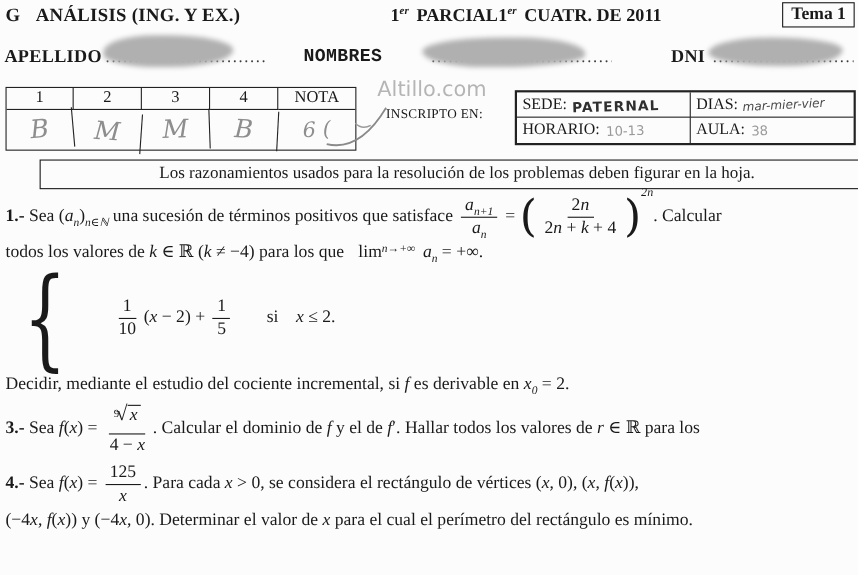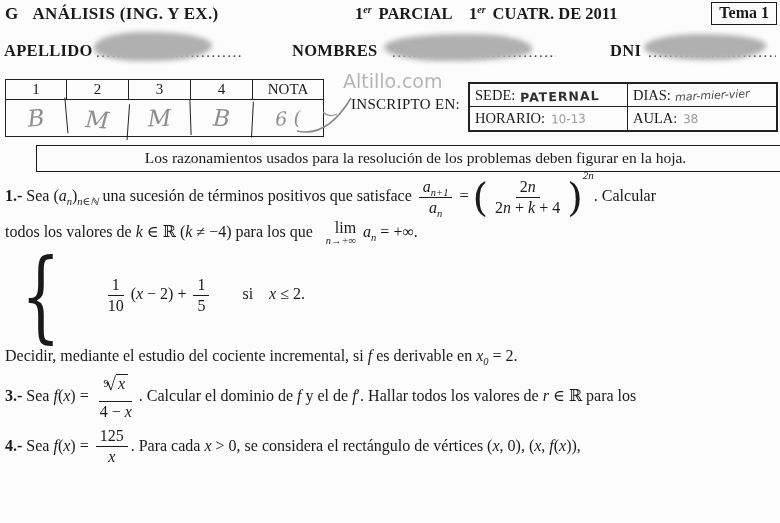--- a/index.html
+++ b/index.html
@@ -11,28 +11,28 @@
   body{
     width:780px;height:523px;position:relative;overflow:hidden;
     background:var(--paper,#fcfcfc);color:var(--ink,#1a1a1a);
     font-family:"Liberation Serif","DejaVu Serif",serif;font-size:16px;
   }
   sup,sub{line-height:0;}
   
   .course{position:absolute;left:5px;top:4px;font-weight:bold;font-size:17px;letter-spacing:.3px;}
   .course .gpfx{margin-right:14px;}
   .h-parcial{position:absolute;left:315px;top:4px;font-weight:bold;font-size:16.5px;margin-left:40px;}
-  .h-cuatr{position:absolute;left:469px;top:4px;font-weight:bold;font-size:16.5px;}
+  .h-cuatr{position:absolute;left:453px;top:4px;font-weight:bold;font-size:16.5px;}
   .ord-sup{font-size:10px;vertical-align:6px;font-style:italic;}
   .h-word{margin-left:7px;}
   .tema{position:absolute;right:3px;top:2px;border:1.6px solid var(--ink,#1a1a1a);
         padding:1px 7px 2px;font-weight:bold;font-size:16px;}
   
   .flabel{position:absolute;top:41px;font-weight:bold;font-size:16.5px;letter-spacing:.3px;z-index:1;}
-  .l-apellido{left:4px;text-align:center;} .l-nombres{left:292px;} .l-dni{left:610px;}
+  .l-apellido{left:4px;text-align:center;} .l-nombres{left:276px;font-family:Liberation Mono, monospace;} .l-dni{left:610px;}
   .dots{position:absolute;top:44px;color:#3a3a3a;font-size:15px;letter-spacing:1.5px;z-index:1;overflow:hidden;white-space:nowrap;}
   .dots-a{left:96px;width:145px;} .dots-n{left:392px;width:164px;} .dots-d{left:648px;width:128px;}
   .blob{position:absolute;background:var(--redaction,#b0b0b0);filter:blur(2.5px);z-index:2;}
   .blob-a{left:94px;top:32px;width:118px;height:29px;border-radius:46% 60% 55% 48% / 60% 52% 62% 45%;}
   .blob-n{left:384px;top:34px;width:148px;height:27px;border-radius:55% 45% 60% 42% / 52% 60% 45% 58%;}
   .blob-d{left:644px;top:34px;width:122px;height:26px;border-radius:50% 58% 45% 55% / 58% 46% 60% 50%;}
   
   .gtable{position:absolute;left:5px;top:79px;display:grid;
           grid-template-columns:61px 62px 62px 62px 70px;border:1.7px solid #222;}
   .gcell{border-right:1.7px solid #222;border-bottom:1.7px solid #222;}
@@ -42,21 +42,21 @@
          color:var(--pencil,#8e8e8e);font-size:23px;font-style:italic;font-family:"DejaVu Serif",serif;}
   .gmark:nth-of-type(6){transform:rotate(-5deg);}
   .gmark:nth-of-type(7){transform:rotate(4deg) translateY(2px);}
   .gmark:nth-of-type(8){transform:rotate(-2deg);}
   .gmark:nth-of-type(9){transform:rotate(3deg);}
   .gmark:nth-of-type(10){font-size:19px;transform:rotate(-3deg);}
   .flourish{position:absolute;left:293px;top:90px;z-index:3;}
   
   .watermark{position:absolute;left:343px;top:70px;color:var(--watermark,#b5b5b5);
              font-family:"DejaVu Sans",sans-serif;font-size:19px;}
-  .inscripto{position:absolute;left:351px;top:96px;font-size:15px;letter-spacing:.3px;}
+  .inscripto{position:absolute;left:351px;top:96px;font-size:12px;letter-spacing:.3px;}
   .itable{position:absolute;left:468px;top:82px;display:grid;grid-template-columns:158px 148px;border:2px solid #222;}
   .icell{border-right:1.7px solid #222;border-bottom:1.7px solid #222;height:23px;
          display:flex;align-items:center;padding:0 3px 0 5px;font-size:14.5px;white-space:nowrap;overflow:hidden;}
   .icell.lastcol{border-right:none;} .icell.lastrow{border-bottom:none;}
   .hw-caps{font-family:"DejaVu Sans",sans-serif;font-size:12.5px;font-weight:600;color:var(--pen,#2f2f2f);
            letter-spacing:1px;margin-left:5px;transform:rotate(-1.5deg) translateY(1px);}
   .hw-small{font-family:"DejaVu Sans",sans-serif;font-size:11px;font-style:italic;color:#4a4a4a;
             margin-left:4px;transform:rotate(-3deg);}
   .hw-faint{font-family:"DejaVu Sans",sans-serif;font-size:12px;color:#9a9a9a;margin-left:6px;transform:rotate(-2deg);}
   
@@ -68,21 +68,21 @@
   .pb{font-weight:bold;}
   .mi{font-style:italic;}
   sub.msub,sup.msup{font-size:10.5px;font-style:italic;}
   .frac{display:inline-flex;flex-direction:column;align-items:center;vertical-align:middle;
         margin:0 3px;line-height:1.12;text-align:center;}
   .fnum{border-bottom:1.3px solid var(--ink,#1a1a1a);padding:0 4px 1px;}
   .fden{padding:1px 4px 0;}
   .pgroup{display:inline-flex;align-items:center;vertical-align:middle;}
   .bigp{font-size:40px;line-height:.85;font-weight:400;font-family:"DejaVu Serif",serif;}
   .pexp{font-size:11px;align-self:flex-start;margin-top:-3px;font-style:italic;}
-  .lim{display:inline-flex;flex-direction:column;align-items:flex-end;vertical-align:middle;
+  .lim{display:inline-flex;flex-direction:row;align-items:flex-start;vertical-align:middle;
        line-height:1.02;margin:0 3px;}
   .limsub{font-size:10.5px;font-style:italic;}
   .root{display:inline-flex;align-items:flex-end;}
   .ridx{font-size:10px;margin-right:-3px;position:relative;top:-9px;}
   .rsign{font-size:19px;line-height:1;}
   .rarg{border-top:1.3px solid var(--ink,#1a1a1a);font-style:italic;padding:0 3px 0 2px;}
   .sp{display:inline-block;}
   .p2main{display:flex;align-items:center;margin:2px 0 4px;}
   .brace{font-size:100px;line-height:92px;display:inline-block;transform:scaleX(.62);
          margin:0 0 0 4px;font-family:"DejaVu Serif",serif;font-weight:400;}
@@ -192,13 +192,14 @@
               <span class="rsign">√</span>
               <span class="rarg">x</span>
             </span></span>
           <span class="fden">4 − <span class="mi">x</span></span>
         </span>. Calcular el dominio de <span class="mi">f</span> y el de <span class="mi">f</span>′. Hallar todos los valores de <span class="mi">r</span> ∈ ℝ para los</span></div>
 
   <div class="probline mt"><span class="runs"><span class="pb">4.-</span> Sea <span class="mi">f</span>(<span class="mi">x</span>) = <span class="frac">
           <span class="fnum">125</span>
           <span class="fden"><span class="mi">x</span></span>
         </span>. Para cada <span class="mi">x</span> &gt; 0, se considera el rectángulo de vértices (<span class="mi">x</span>, 0), (<span class="mi">x</span>, <span class="mi">f</span>(<span class="mi">x</span>)),</span></div>
+  <div class="probline"><span class="runs">(−4<span class="mi">x</span>, <span class="mi">f</span>(<span class="mi">x</span>)) y (−4<span class="mi">x</span>, 0). Determinar el valor de <span class="mi">x</span> para el cual el perímetro del rectángulo es mínimo.</span></div>
 </div>
 
 </body></html>

